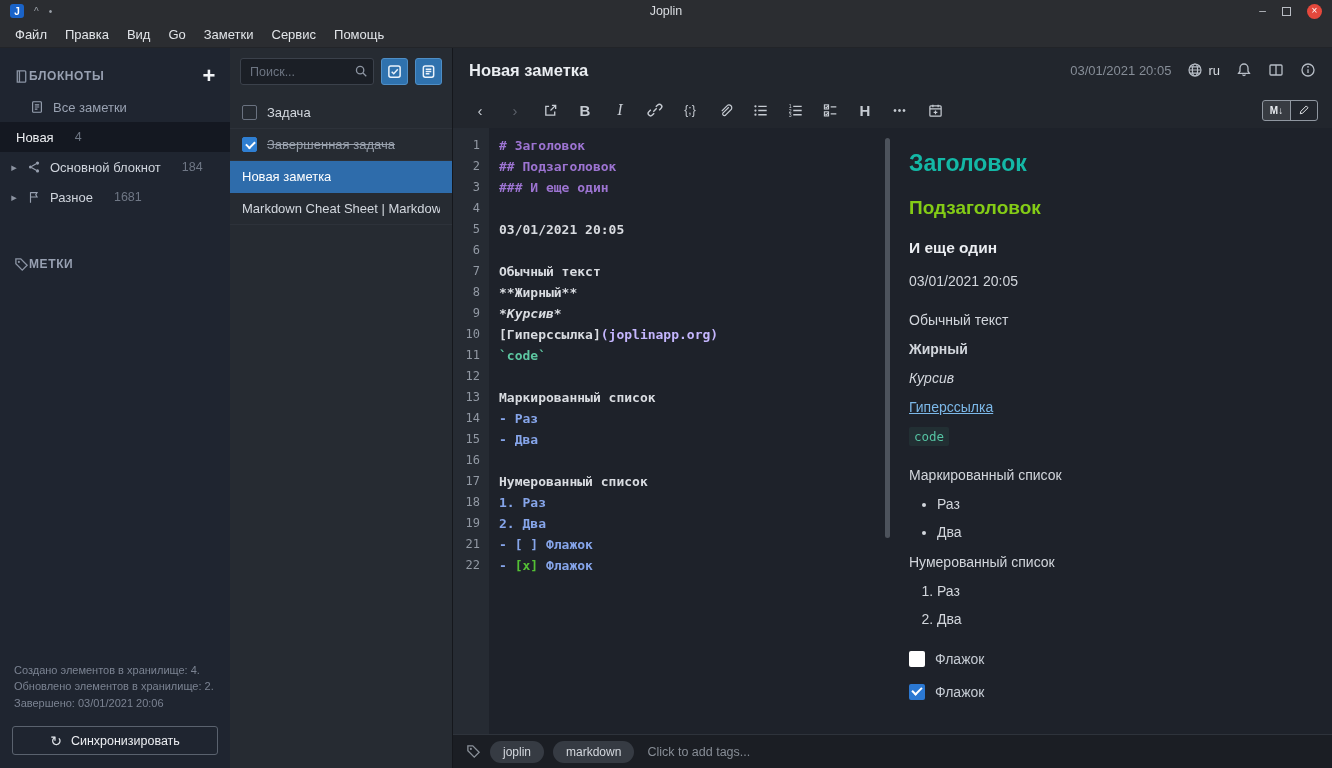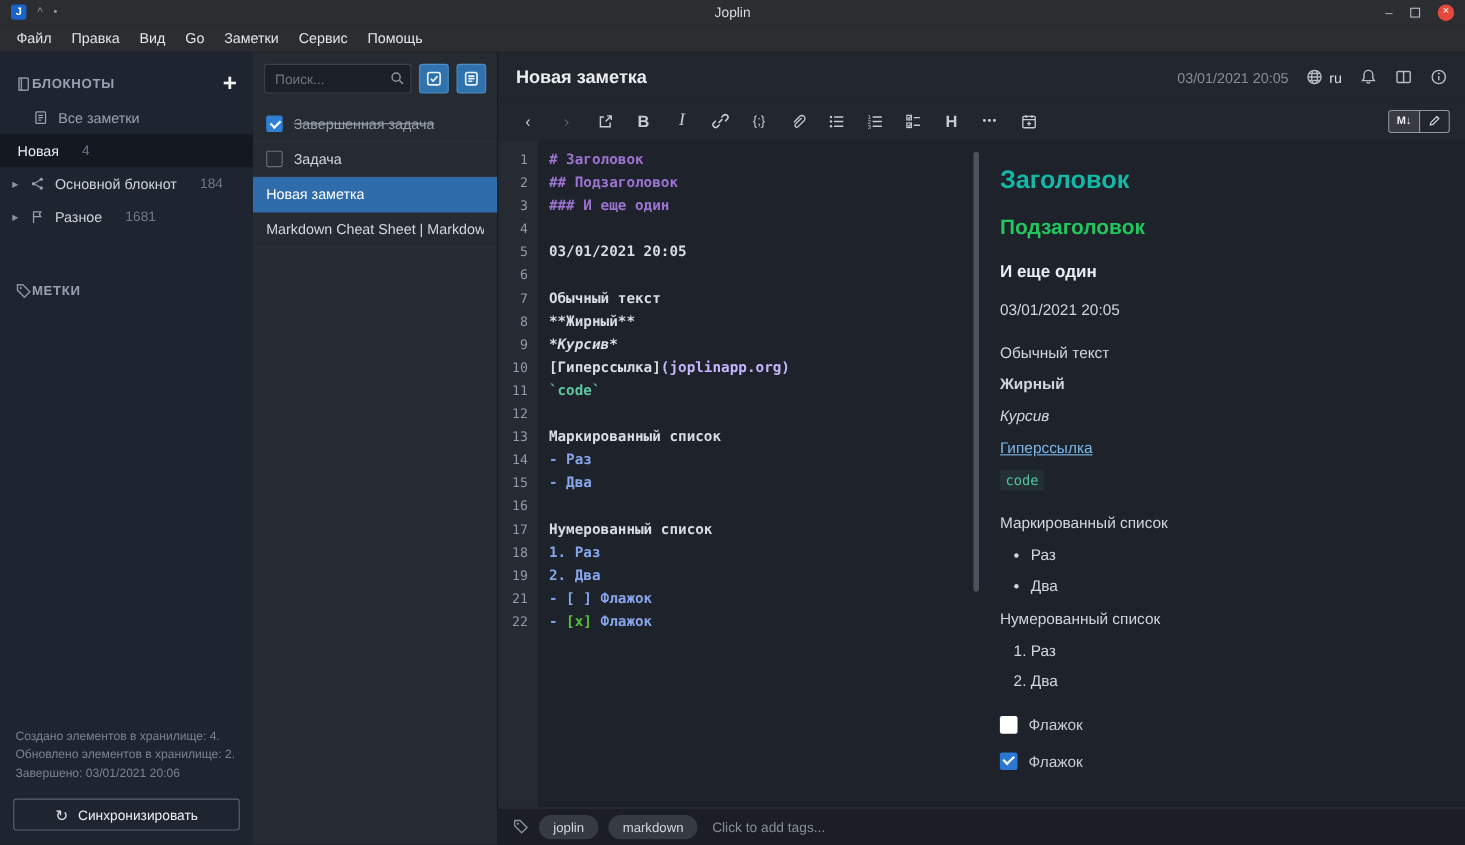--- a/index.html
+++ b/index.html
@@ -120,21 +120,21 @@
   .sg-li { color:#86a5ea; }
   .sg-check { color:#54c035; }
 
   .scrollgap { width:14px; flex:none; position:relative; }
   .scroll-thumb { position:absolute; left:4px; top:10px; width:5px; height:400px;
                   background:#4d535c; border-radius:3px; cursor:pointer; }
 
   
   .preview { width:437px; flex:none; padding:8px 20px 0 14px; overflow:hidden; color:#d2d6dc; }
   .pv-h1 { font-size:23px; font-weight:bold; color:#14b8a6; margin:14px 0 20px; }
-  .pv-h2 { font-size:19px; font-weight:bold; color:#22c55e; margin:0 0 20px; }
+  .pv-h2 { font-size:19px; font-weight:bold; color:#84cc16; margin:0 0 20px; }
   .pv-h3 { font-size:15.5px; font-weight:bold; color:#eaedf1; margin:0 0 16px; }
   .pv-p  { font-size:14px; margin:0 0 13px; }
   .pv-bold { font-weight:bold; }
   .pv-italic { font-style:italic; }
   .pv-link { color:#7cb8e8; text-decoration:underline; cursor:pointer; }
   .pv-code { font-family:"DejaVu Sans Mono", monospace; font-size:12.5px; color:#55c3a2;
              background:rgba(93,199,161,.08); padding:2px 5px; border-radius:2px; }
   .pv-list { margin:0 0 14px 28px; }
   .pv-list li { margin:0 0 12px; font-size:14px; }
   .pv-todo { display:flex; align-items:center; gap:10px; margin:0 0 17px; font-size:14px; color:#c6ccd4; }
@@ -286,28 +286,28 @@
           <svg width="15" height="15" viewBox="0 0 16 16" fill="none" stroke="currentColor" stroke-width="1.6">
             <rect x="2.5" y="2" width="11" height="12" rx="2"></rect>
               <path d="M5 5.5h6M5 8h6M5 10.5h4"></path>
           </svg>
         </span>
       </div>
     </div>
 
     <div>
 
+        <div class="note-item todo">
+          <span class="cb"></span>
+          <span class="nl-label">Задача</span>
+        </div>
+
         <div class="note-item todo checked strike">
           <span class="cb"></span>
           <span class="nl-label">Завершенная задача</span>
-        </div>
-
-        <div class="note-item todo">
-          <span class="cb"></span>
-          <span class="nl-label">Задача</span>
         </div>
 
         <div class="note-item selected">
 
           <span class="nl-label">Новая заметка</span>
         </div>
 
         <div class="note-item">
 
           <span class="nl-label">Markdown Cheat Sheet | Markdown Gu</span>

